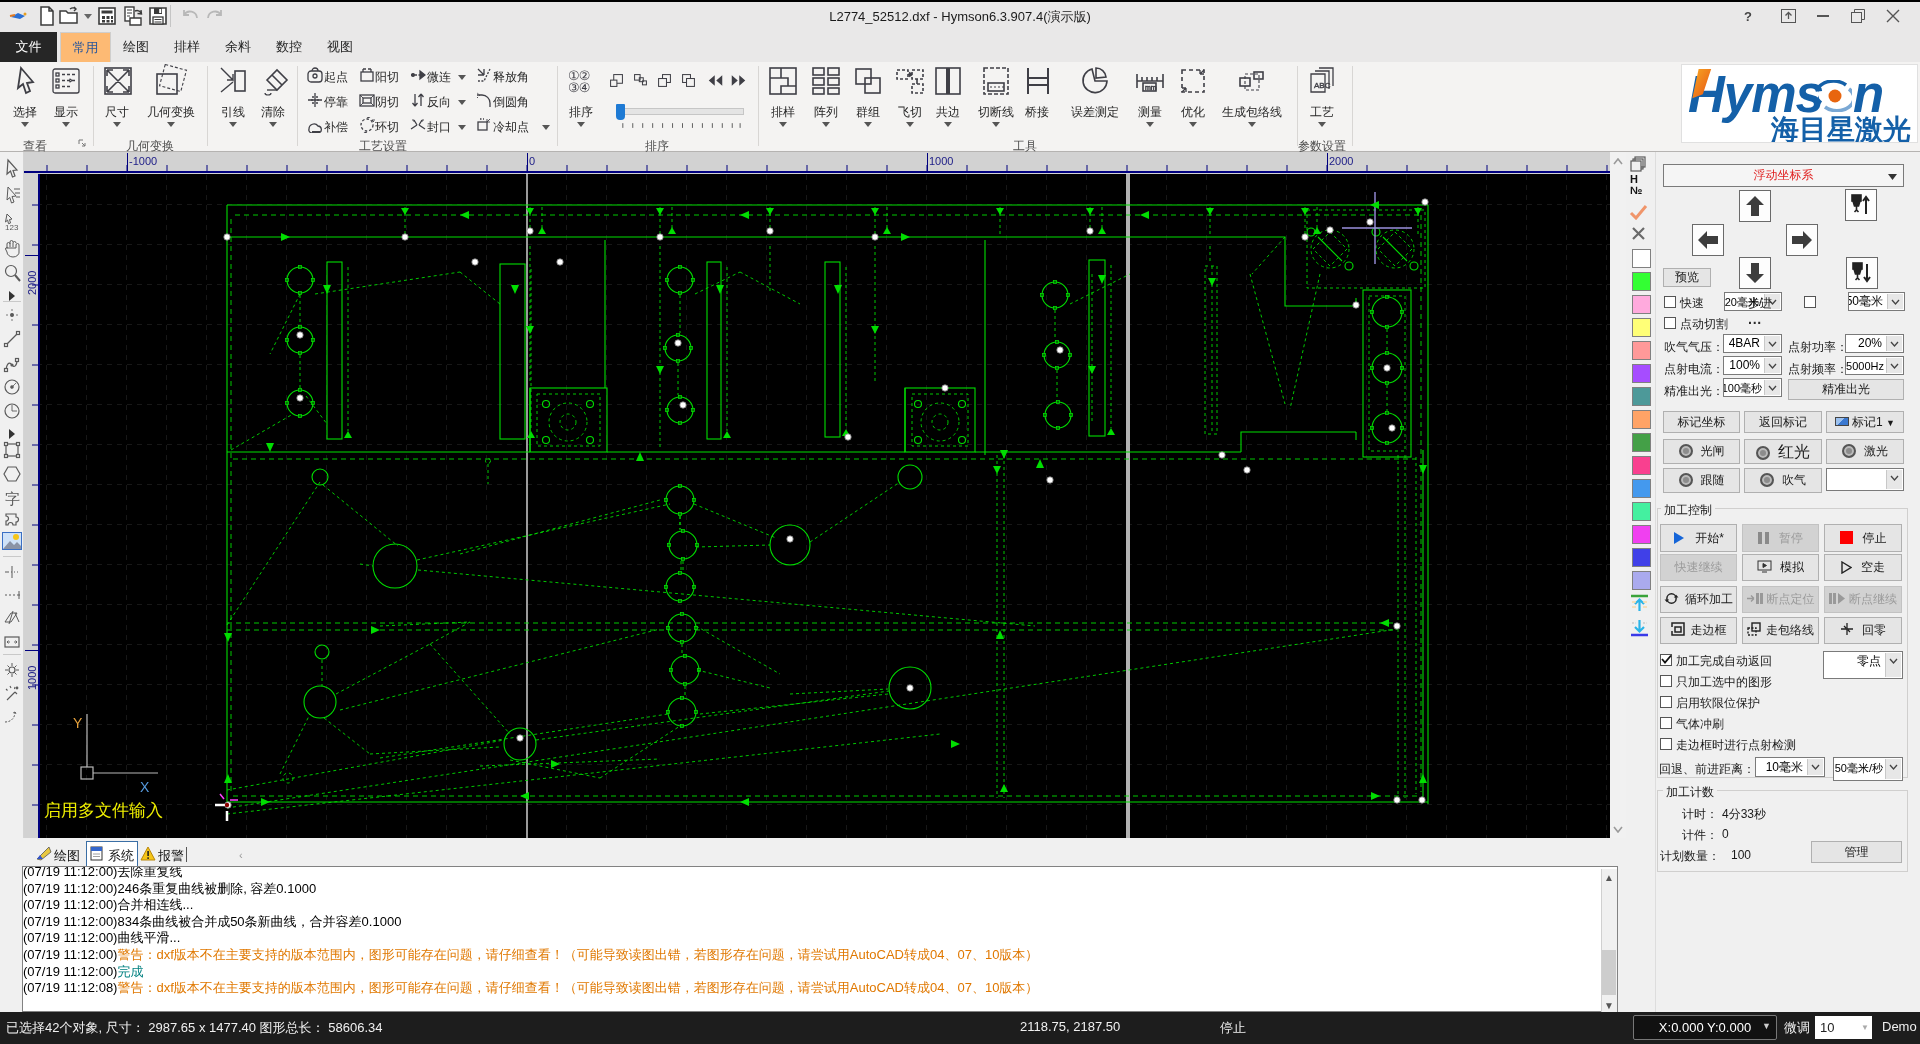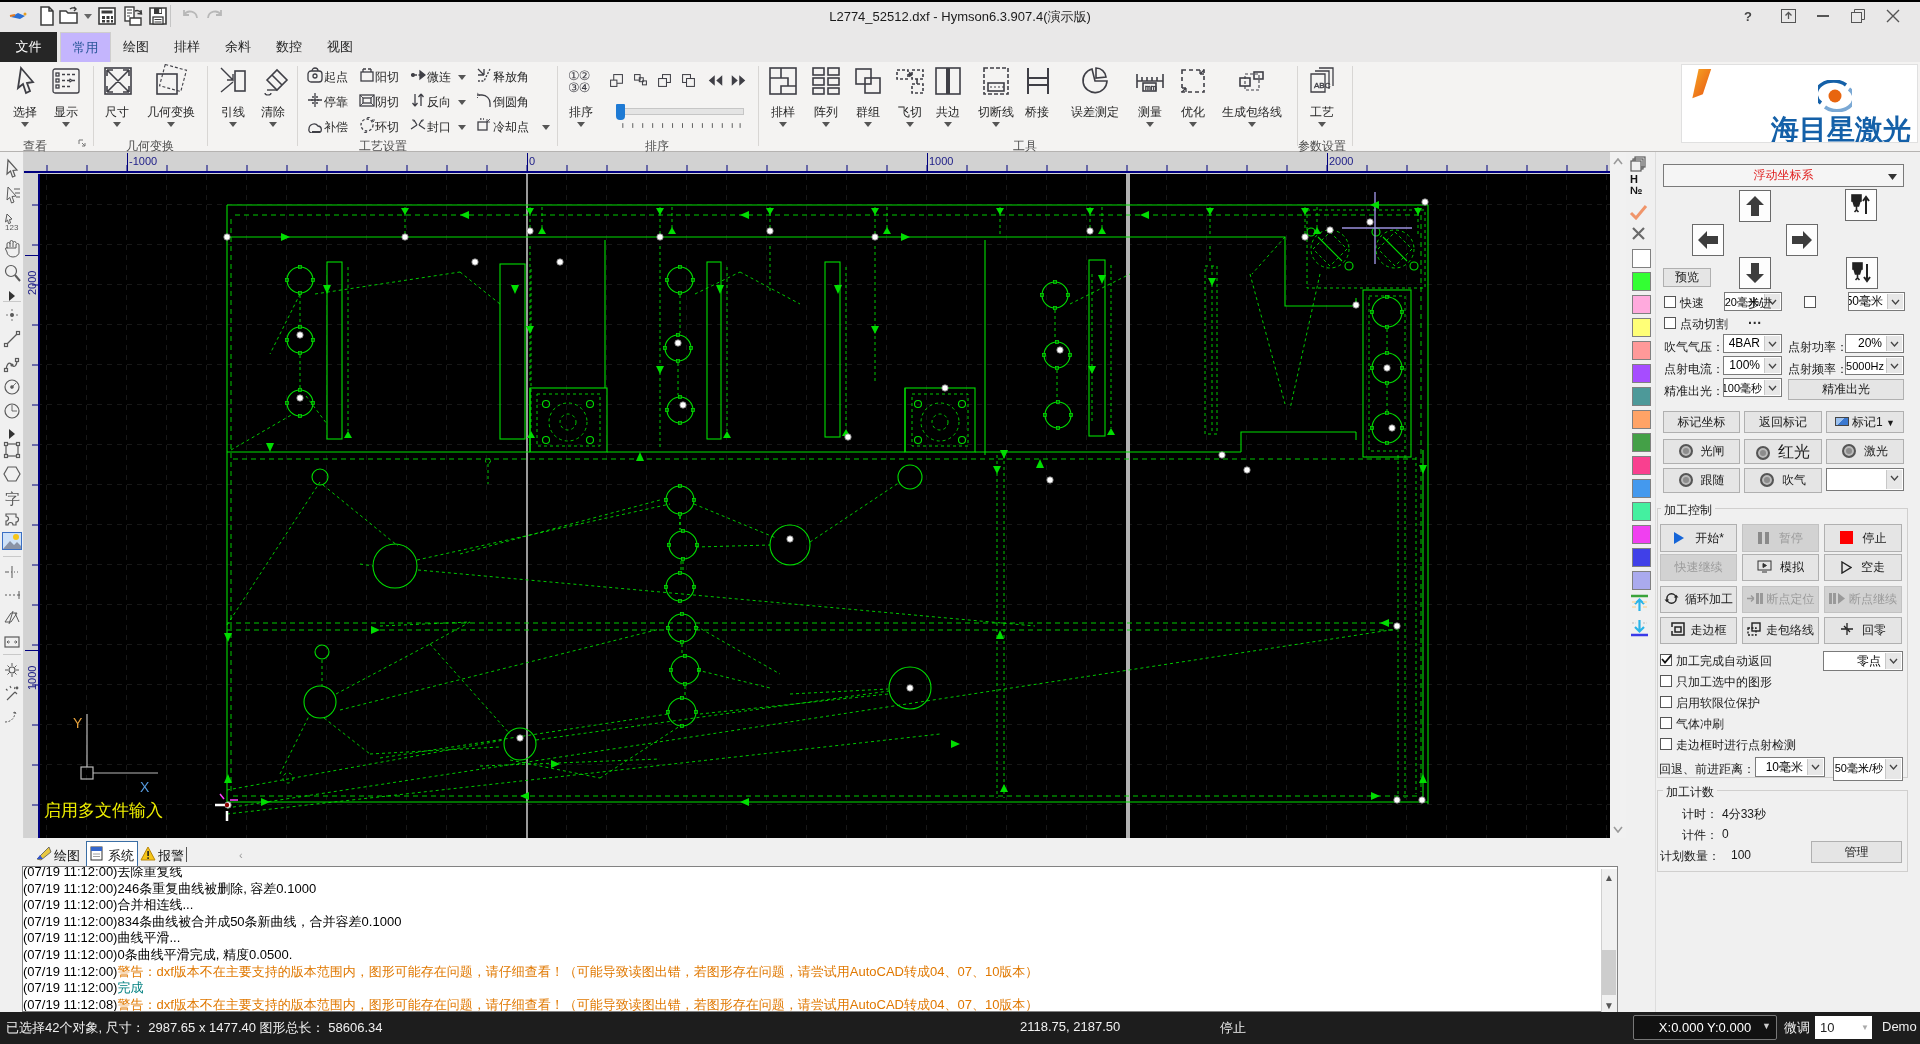--- a/index.html
+++ b/index.html
@@ -7,21 +7,21 @@
 .abs{position:absolute;}
 
 #titlebar{left:0;top:0;width:1920px;height:32px;background:#e9e8e8;border-top:2px solid #000;}
 #title{left:0;top:8px;width:1920px;text-align:center;font-size:13px;color:#1a1a1a;}
 .tico{top:5px;width:22px;height:22px;}
 .wbtn{top:9px;height:16px;font-size:13px;color:#444;text-align:center;}
 
 #tabbar{left:0;top:32px;width:1920px;height:30px;background:#e9e8e8;}
 .tab{top:32px;height:30px;line-height:30px;text-align:center;font-size:13px;color:#262626;}
 #tabfile{left:0;width:57px;background:#262626;color:#fff;}
-#tabsel{left:60px;width:51px;background:#c4b5fd;color:#2b579a;border:1px solid #cfcecd;border-bottom:none;}
+#tabsel{left:60px;width:51px;background:#fdba74;color:#2b579a;border:1px solid #cfcecd;border-bottom:none;}
 
 #ribbon{left:0;top:62px;width:1920px;height:90px;background:#f4f3f2;border-bottom:1px solid #b5b3b1;}
 .rsep{top:4px;width:1px;height:80px;background:#d8d6d4;}
 .glabel{top:76px;height:12px;font-size:12px;color:#4d4d4d;text-align:center;width:90px;margin-left:-45px;}
 .blabel{top:42px;height:13px;font-size:12px;color:#262626;text-align:center;width:90px;margin-left:-45px;}
 .dd{top:60px;width:8px;height:5px;margin-left:-4px;}
 .sbtn{height:25px;font-size:12px;color:#262626;}
 svg.ic{stroke:#3f3f46;fill:none;stroke-width:1.6;}
 svg.ic2{stroke:#3f3f46;fill:none;stroke-width:1.3;}
 
@@ -423,20 +423,21 @@
 <svg class="abs ic" style="left:1307px;top:66px;width:30px;height:30px" viewBox="0 0 30 30">
         <path d="M4 8 H18 V26 H4 Z M8 5 H22 V23 M12 2 H26 V20" stroke-width="1.3"></path>
         <text x="7" y="22" font-size="8" stroke-width="0.4" fill="#3f3f46">ABC</text>
       </svg>
 <div class="abs blabel" style="left:1322px;top:104px">工艺</div>
       <svg class="abs dd" style="left:1322px;top:122px" viewBox="0 0 8 5">
         <path d="M0 0 H8 L4 5 Z" fill="#555"></path>
       </svg>
 </div>
 <div class="abs" id="logo">
+<div class="abs" style="left:6px;top:0px;font-size:51px;font-weight:bold;font-style:italic;color:#1460a8;letter-spacing:-1px;">Hyms<span style="visibility:hidden">o</span>n</div>
 <svg class="abs" style="left:6px;top:2px;width:38px;height:46px" viewBox="0 0 36 44">
         <path d="M10 2 L22 2 L14 26 L4 30 Z" fill="url(#lg1)"></path>
         <defs>
           <linearGradient id="lg1" x1="0" y1="0" x2="1" y2="1">
             <stop offset="0" stop-color="#f7a823"></stop>
             <stop offset="1" stop-color="#e85313"></stop>
           </linearGradient>
         </defs>
       </svg>
 <svg class="abs" style="left:136px;top:15px;width:34px;height:32px" viewBox="0 0 34 30">
@@ -1127,21 +1128,21 @@
         </svg>走包络线</div>
 <div class="btn" style="left:1824px;top:617px;width:78px;height:27px;line-height:25px;font-size:12px;"><svg style="width:14px;height:14px;vertical-align:-2px;margin-right:8px" viewBox="0 0 14 14" fill="none" stroke="#222" stroke-width="1.3">
           <path d="M7 1 V13 M1 7 H13 M4 4 l2 2 M10 10 l-2 -2"></path>
         </svg>回零</div>
 <div class="ck" style="left:1660px;top:654px;">
         <svg style="position:absolute;left:-1px;top:-2px;width:13px;height:13px" viewBox="0 0 13 13">
           <path d="M2 6 L5 9.5 L11 2.5" stroke="#111" stroke-width="1.8" fill="none"></path>
         </svg>
       </div>
 <div class="cklab" style="left:1676px;top:653px;width:140px;">加工完成自动返回</div>
-<div class="combo" style="left:1823px;top:651px;width:80px;height:20px;line-height:19px;">
+<div class="combo" style="left:1823px;top:651px;width:80px;height:28px;line-height:19px;">
         <span style="position:absolute;right:21px;top:0;">零点</span>
         <div class="cb" style="line-height:17px;font-size:9px;">
           <svg style="position:absolute;left:3px;top:5px;width:9px;height:6px" viewBox="0 0 9 6">
             <path d="M1 1 L4.5 5 L8 1" stroke="#444" stroke-width="1.3" fill="none"></path>
           </svg>
         </div>
       </div>
 <div class="ck" style="left:1660px;top:675px;"></div>
 <div class="cklab" style="left:1676px;top:674px;width:140px;">只加工选中的图形</div>
 <div class="ck" style="left:1660px;top:696px;"></div>
@@ -1200,21 +1201,20 @@
 <div class="ltab" style="left:158px;">报警</div>
 <div class="abs" style="left:186px;top:847px;width:1px;height:15px;background:#555"></div>
 <div class="abs" style="left:239px;top:849px;width:10px;height:12px;color:#999;font-size:11px;">‹</div>
 <div class="abs" id="logbox">
         <div style="margin-top:-3px">
           <div style="margin-top:0px;">(07/19 11:12:00)<span>去除重复线</span></div>
           <div style="margin-top:0px;">(07/19 11:12:00)<span>246条重复曲线被删除, 容差0.1000</span></div>
           <div style="margin-top:0px;">(07/19 11:12:00)<span>合并相连线...</span></div>
           <div style="margin-top:0px;">(07/19 11:12:00)<span>834条曲线被合并成50条新曲线，合并容差0.1000</span></div>
           <div style="margin-top:0px;">(07/19 11:12:00)<span>曲线平滑...</span></div>
-          <div style="margin-top:0px;">(07/19 11:12:00)<span>0条曲线平滑完成, 精度0.0500.</span></div>
           <div style="margin-top:0px;">(07/19 11:12:00)<span class="warn">警告：dxf版本不在主要支持的版本范围内，图形可能存在问题，请仔细查看！（可能导致读图出错，若图形存在问题，请尝试用AutoCAD转成04、07、10版本）</span></div>
           <div style="margin-top:0px;">(07/19 11:12:00)<span class="done">完成</span></div>
           <div style="margin-top:0px;">(07/19 11:12:08)<span class="warn">警告：dxf版本不在主要支持的版本范围内，图形可能存在问题，请仔细查看！（可能导致读图出错，若图形存在问题，请尝试用AutoCAD转成04、07、10版本）</span></div>
         </div>
       </div>
 <div class="abs" style="left:1601px;top:869px;width:16px;height:144px;background:#f0f0f0;border-left:1px solid #d0d0d0;"></div>
 <div class="abs" style="left:1604px;top:872px;width:10px;height:10px;color:#555;font-size:10px;">▲</div>
 <div class="abs" style="left:1604px;top:1000px;width:10px;height:10px;color:#555;font-size:10px;">▼</div>
 <div class="abs" style="left:1602px;top:950px;width:14px;height:45px;background:#cdcdcd;"></div>
     </div>

